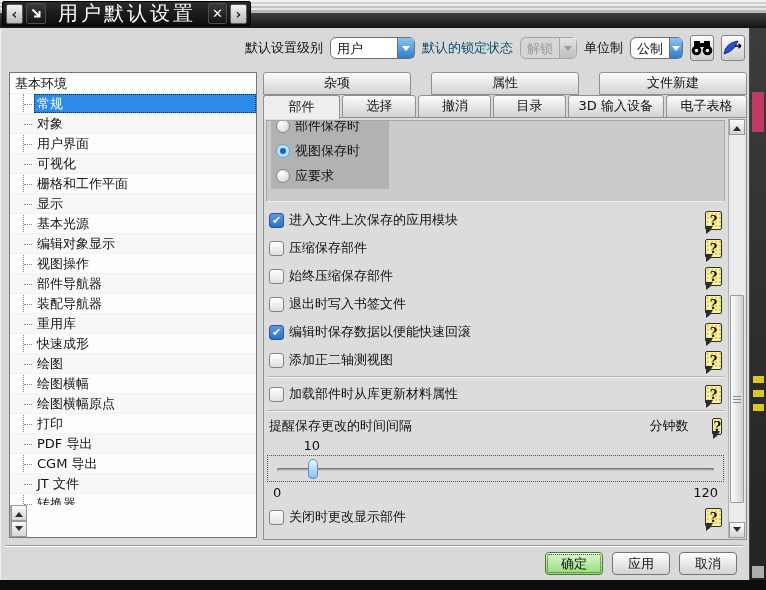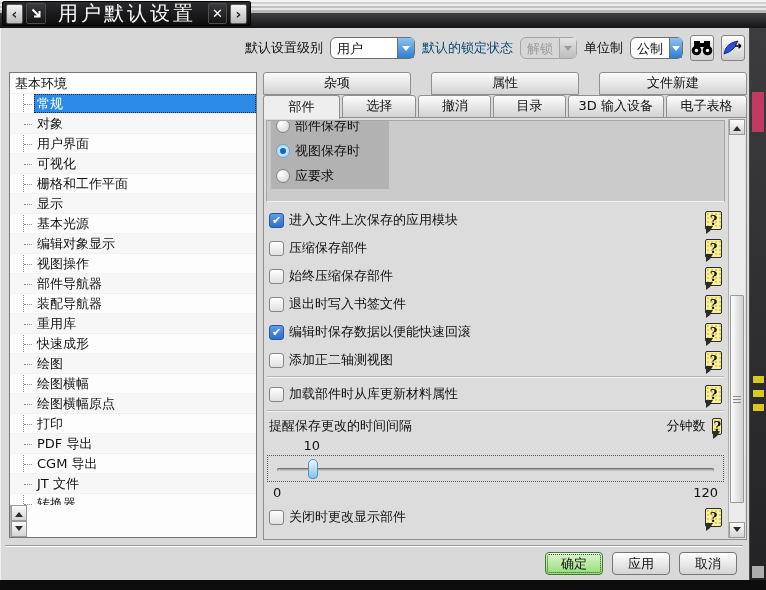--- a/index.html
+++ b/index.html
@@ -106,21 +106,21 @@
   .cb-label { flex:1; white-space:nowrap; overflow:hidden; }
   .help { width:17px; height:19px; flex:0 0 17px; margin-right:3px; position:relative;
     background-color:#fbf1a0;
     background-image:radial-gradient(circle,#e2cd5f 25%, transparent 27%); background-size:4px 4px;
     border:1px solid #2c2c2c; border-radius:2px; text-align:center;
     font-family:"DejaVu Serif","Liberation Serif",serif; font-weight:bold; font-size:13px; line-height:17px; color:#111; }
   .help::after { content:""; position:absolute; left:0; bottom:-5px; width:0; height:0;
     border:3px solid transparent; border-top:5px solid #2c2c2c; border-left:4px solid #2c2c2c; }
   .hr-sep { border-top:1px solid #b5b5b5; border-bottom:1px solid #f3f3f3; margin:2px 1px; }
   .slider-label-row { display:flex; align-items:center; height:24px; padding-left:3px; gap:5px; }
-  .slider-unit { margin-right:2px; white-space:nowrap; }
+  .slider-unit { margin-right:19px; white-space:nowrap; }
   .spacer { flex:1; }
   .slider-value-row { position:relative; height:17px; }
   .slider-value { position:absolute; transform:translateX(-50%); }
   .slider-box { position:relative; height:27px; border:1px dotted #555; margin:0 1px; }
   .slider-track { position:absolute; left:9px; right:9px; top:12px; height:4px; border-radius:2px;
     background:linear-gradient(#8f8f8f,#e6e6e6); box-shadow:inset 0 1px 1px #6e6e6e; }
   .slider-thumb { position:absolute; top:3px; width:10px; height:20px; border-radius:5px 5px 4px 4px;
     background:linear-gradient(#eaf7ff,#84c1ea); border:1px solid #5590bb; transform:translateX(-50%); }
   .slider-minmax { display:flex; justify-content:space-between; padding:3px 7px 0 7px; height:21px; }
   

